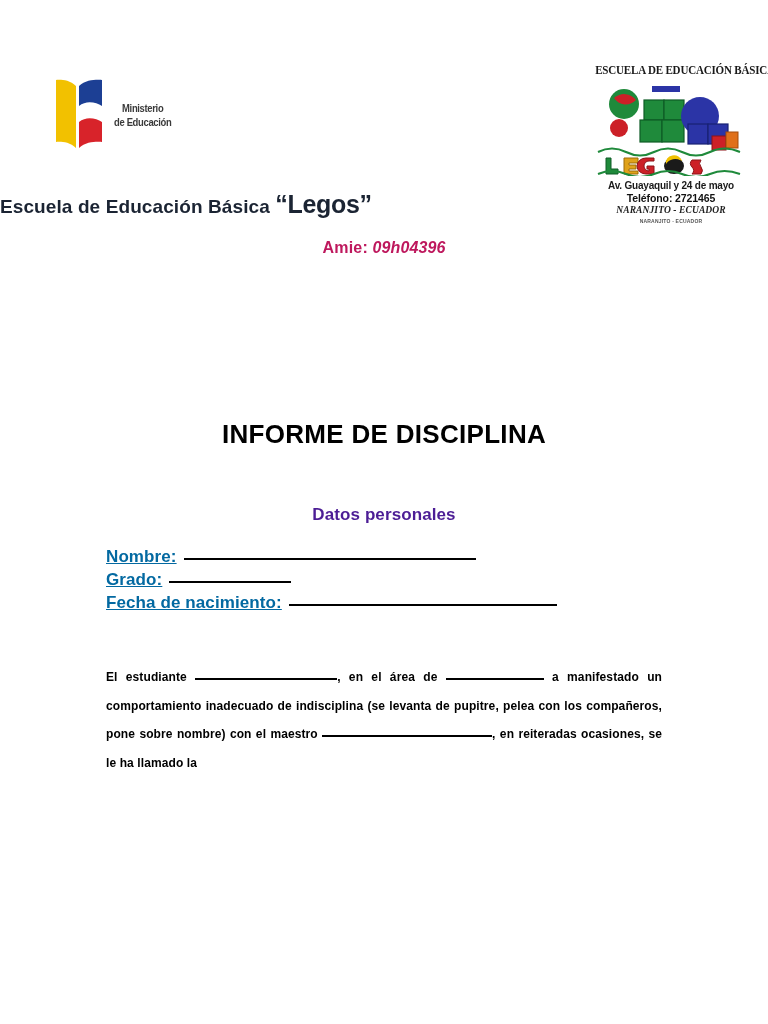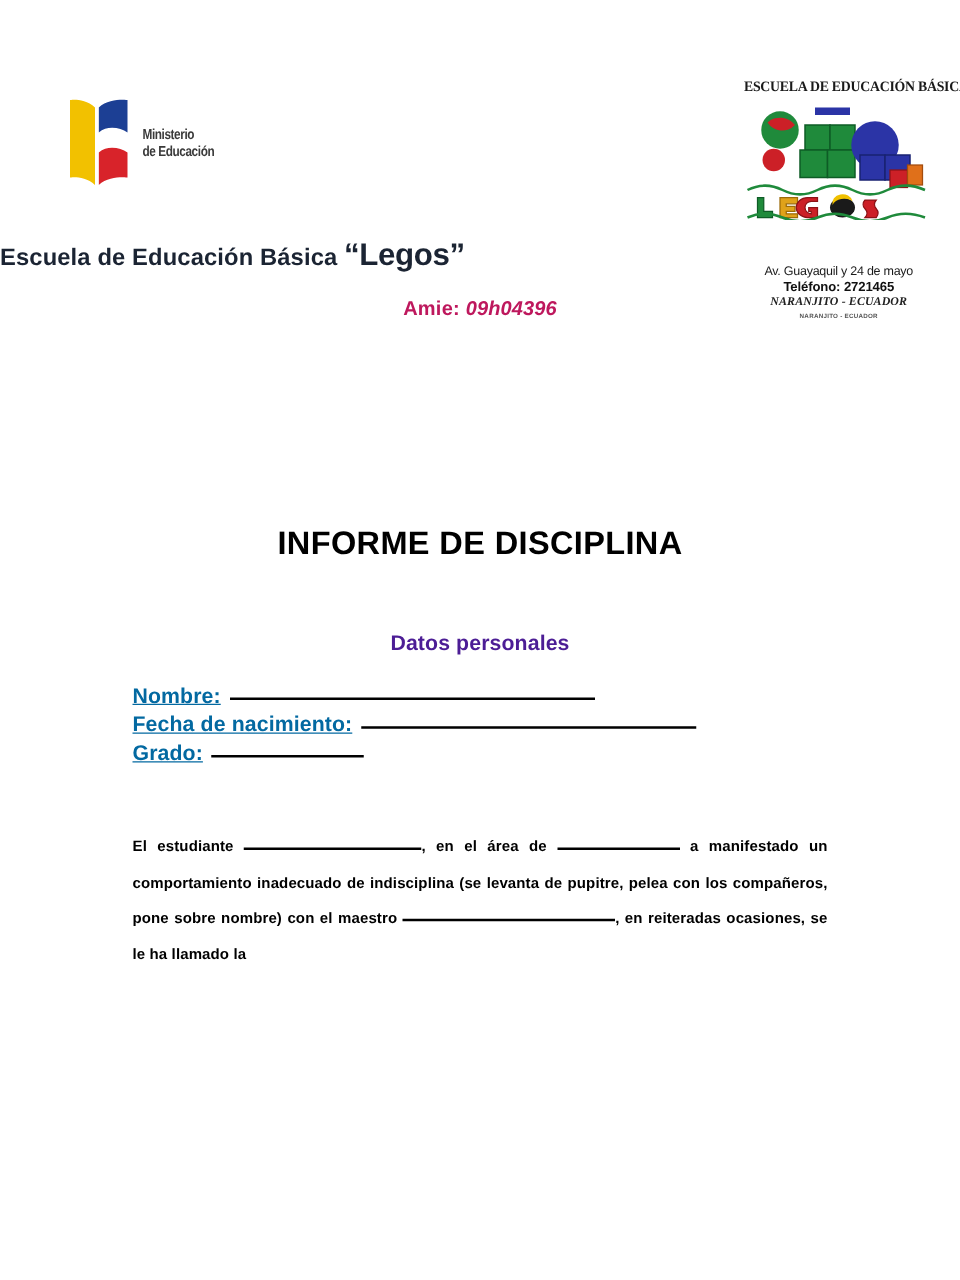--- a/index.html
+++ b/index.html
@@ -22,20 +22,21 @@
     background: #ffffff;
   }
 
   
   .min-logo {
     position: absolute;
     left: 52px;
     top: 76px;
     width: 130px;
     height: 84px;
+    text-align: center;
   }
   .min-book {
     position: absolute;
     left: 0;
     top: 0;
     width: 58px;
     height: 78px;
   }
   .min-text {
     position: absolute;
@@ -89,25 +90,24 @@
     position: absolute;
     left: 0;
     top: 118px;
     width: 158px;
     text-align: center;
     line-height: 1.22;
   }
   .sl-addr .l1 {
     font-family: "Liberation Sans", sans-serif;
     font-size: 10px;
-    font-weight: 400;
+    font-weight: 700;
     color: #1a1a1a;
     letter-spacing: -0.2px;
     white-space: nowrap;
-    margin-top: 32px;
   }
   .sl-addr .l2 {
     font-family: "Liberation Sans", sans-serif;
     font-size: 10.5px;
     font-weight: 700;
     color: #111;
     letter-spacing: -0.1px;
     white-space: nowrap;
   }
   .sl-addr .l3 {
@@ -328,24 +328,24 @@
 
   <div class="content">
 
     <div class="h-datos">Datos personales</div>
 
     <div class="field-row">
       <span>Nombre:</span><span class="blank b-nombre"></span>
     </div>
 
     <div class="field-row">
+      <span>Grado:</span><span class="blank b-grado"></span>
+    </div>
+
+    <div class="field-row">
       <span>Fecha de nacimiento:</span><span class="blank b-fecha"></span>
     </div>
 
-    <div class="field-row">
-      <span>Grado:</span><span class="blank b-grado"></span>
-    </div>
-
 
     <p class="para"><span>El estudiante </span><span class="ul-a"></span><span>, en el área de </span><span class="ul-b"></span><span> a manifestado un comportamiento inadecuado de indisciplina (se levanta de pupitre, pelea con los compañeros, pone sobre nombre)   con el maestro </span><span class="ul-c"></span><span>, en reiteradas ocasiones, se le ha llamado la</span></p>
 
   </div>
 </div>
 
 </body></html>

